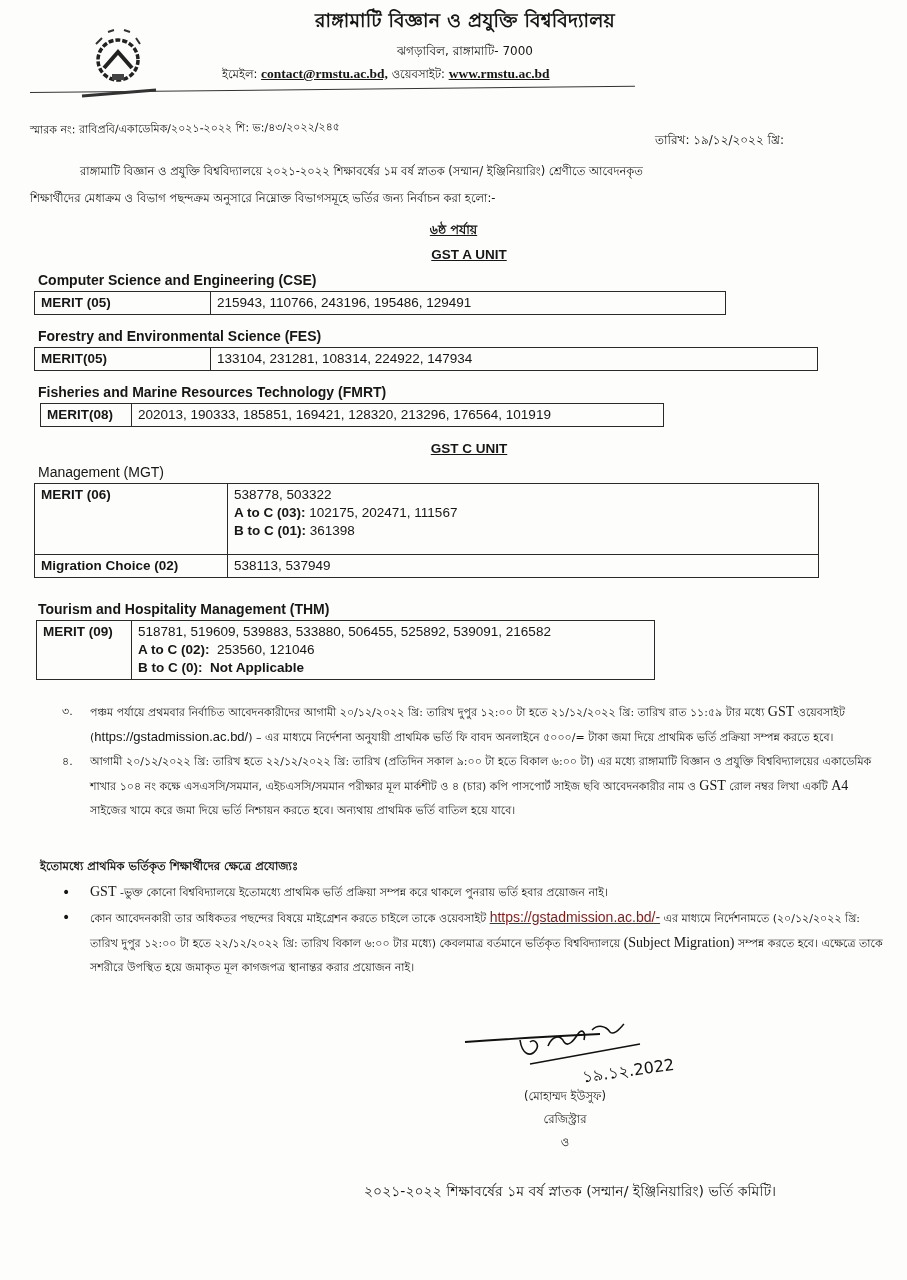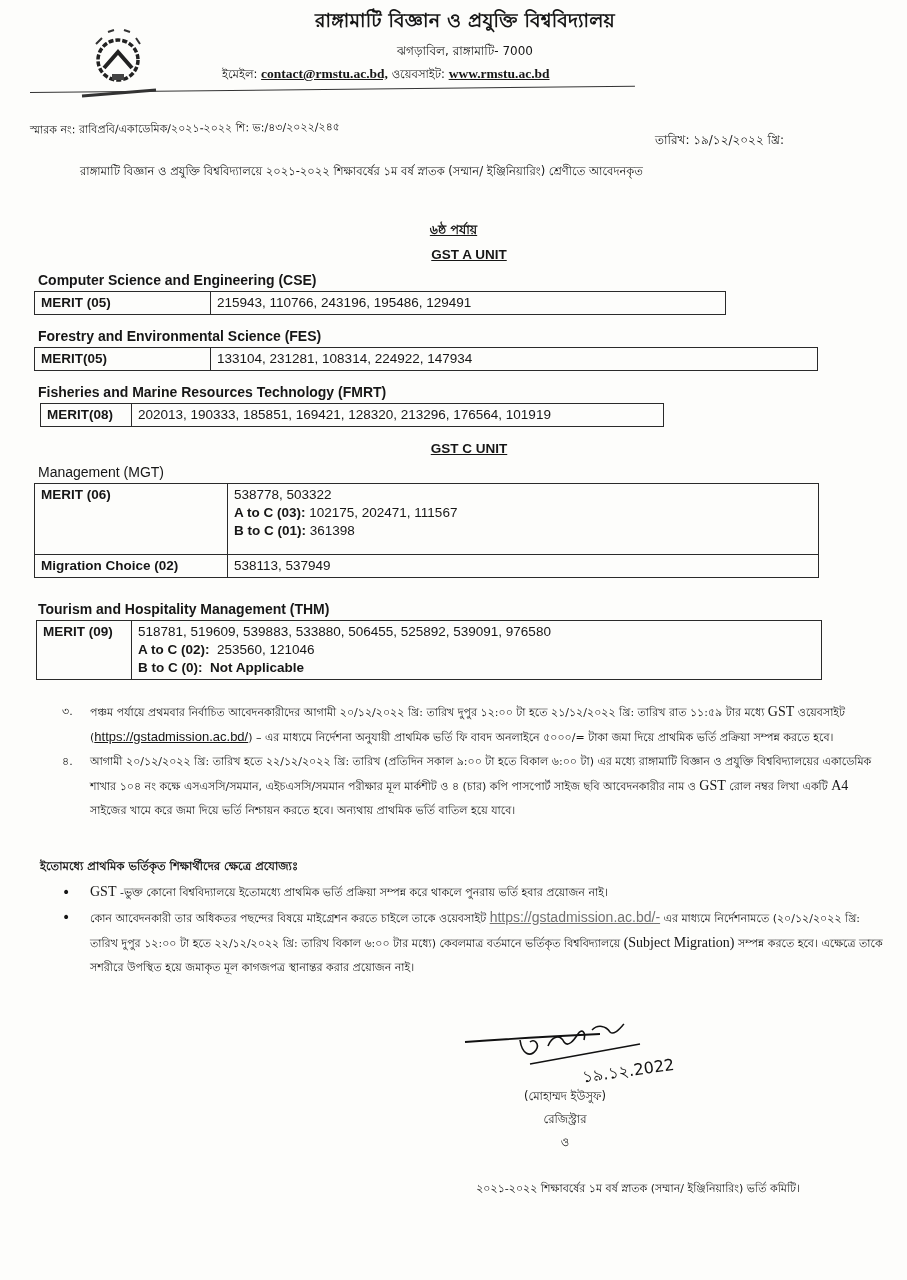--- a/index.html
+++ b/index.html
@@ -36,33 +36,33 @@
   table.merit { position:absolute; border-collapse:collapse; font-family:"Liberation Sans", sans-serif; font-size:13.5px; }
   table.merit td { border:1.3px solid #2a2a2a; padding:2px 6px; vertical-align:top; line-height:18px; }
   table.merit td.label { font-weight:bold; white-space:nowrap; }
   table.merit b { font-weight:bold; }
 
   #notes { left:62px; top:700px; width:825px; font-size:11px; line-height:24px; }
   .note-item { display:flex; }
   .note-num { width:28px; flex:none; }
   .note-text { flex:1; }
   .note-text .mark { font-family:"Liberation Serif", serif; font-size:14px; }
-  .note-text a { color:#161616; text-decoration:underline; font-family:"Liberation Sans", sans-serif; font-size:13px; }
+  .note-text a { color:#161616; font-family:"Liberation Sans", sans-serif; font-size:13px; }
 
   #sub-heading { left:40px; top:858px; font-size:11.5px; font-weight:bold; white-space:nowrap; }
   #bullets { left:62px; top:880px; width:825px; font-size:11px; line-height:24px; }
   .bullet { display:flex; }
   .bullet-dot { width:28px; flex:none; font-size:14px; }
   .bullet-text { flex:1; }
   .bullet-text .mark { font-family:"Liberation Serif", serif; font-size:14px; }
-  .bullet-text a { color:#737373; text-decoration:underline; font-family:"Liberation Sans", sans-serif; font-size:14px; }
+  .bullet-text a { color:#7f1d1d; text-decoration:underline; font-family:"Liberation Sans", sans-serif; font-size:14px; }
 
   #signature { left:460px; top:1020px; width:270px; height:70px; }
   #sig-block { left:330px; top:1085px; width:470px; text-align:center; font-size:11.5px; line-height:23px; }
-  #sig-committee { left:340px; top:1180px; width:460px; text-align:right; font-size:11px; white-space:nowrap; }
+  #sig-committee { left:340px; top:1180px; width:460px; text-align:center; font-size:14px; white-space:nowrap; }
 </style>
 </head>
 <body>
 
 <svg id="logo" class="abs" viewBox="0 0 82 78">
   <circle cx="40" cy="36" r="20" fill="none" stroke="#222" stroke-width="3.5" stroke-dasharray="5 2"></circle>
   <path d="M26 44 L40 28 L54 44" fill="none" stroke="#222" stroke-width="4"></path>
   <path d="M18 20 L24 14 M30 8 L36 6 M46 6 L52 8 M58 14 L62 20" stroke="#333" stroke-width="2"></path>
   <rect x="34" y="50" width="12" height="6" fill="#444"></rect>
   <path d="M4 72 L78 66" stroke="#333" stroke-width="3"></path>
@@ -76,20 +76,21 @@
   <span>ওয়েবসাইট:</span>
   <a class="serif">www.rmstu.ac.bd</a>
 </div>
 <div id="header-rule" class="abs"></div>
 
 <div id="memo-no" class="abs bn">স্মারক নং: রাবিপ্রবি/একাডেমিক/২০২১-২০২২ শি: ভ:/৪৩/২০২২/২৪৫</div>
 <div id="memo-date" class="abs bn">তারিখ: ১৯/১২/২০২২ খ্রি:</div>
 
 <div id="intro" class="abs bn">
   <div class="indent">রাঙ্গামাটি বিজ্ঞান ও প্রযুক্তি বিশ্ববিদ্যালয়ে ২০২১-২০২২ শিক্ষাবর্ষের ১ম বর্ষ স্নাতক (সম্মান/ ইঞ্জিনিয়ারিং) শ্রেণীতে আবেদনকৃত</div>
+  <div>শিক্ষার্থীদের মেধাক্রম ও বিভাগ পছন্দক্রম অনুসারে নিম্নোক্ত বিভাগসমূহে ভর্তির জন্য নির্বাচন করা হলো:-</div>
 </div>
 
 <div id="phase-title" class="abs bn"><span>৬ষ্ঠ পর্যায়</span></div>
 
 <div class="abs unit-title en" style="top:247px;"><span>GST A UNIT</span></div>
 
 <div class="abs dept-title en" style="top:272px;">Computer Science and Engineering (CSE)</div>
 <table class="merit" style="left:34px; top:291px; width:692px;">
   <tbody>
       <tr>
@@ -133,26 +134,26 @@
     </td>
   </tr>
   <tr>
     <td class="label">Migration Choice (02)</td>
     <td>538113, 537949</td>
   </tr>
 </tbody>
   </table>
 
 <div class="abs dept-title en" style="top:601px;">Tourism and Hospitality Management (THM)</div>
-<table class="merit" style="left:36px; top:620px; width:786px;">
+<table class="merit" style="left:36px; top:620px; width:619px;">
   <tbody>
       <tr>
     <td class="label" style="width:82px;">MERIT (09)</td>
     <td>
-      <div>518781, 519609, 539883, 533880, 506455, 525892, 539091, 976580</div>
+      <div>518781, 519609, 539883, 533880, 506455, 525892, 539091, 216582</div>
       <div style="white-space:pre;"><b>A to C (02):</b><span>  253560, 121046</span></div>
       <div style="white-space:pre;"><b>B to C (0):</b><b>  Not Applicable</b></div>
     </td>
   </tr>
 </tbody>
   </table>
 
 <div id="notes" class="abs bn">
   <div class="note-item">
     <div class="note-num">৩.</div>

